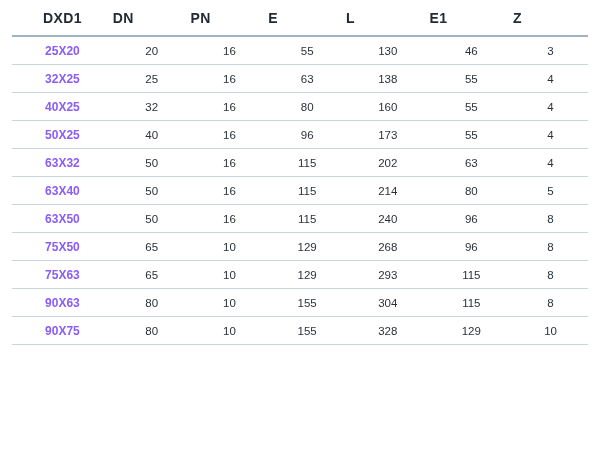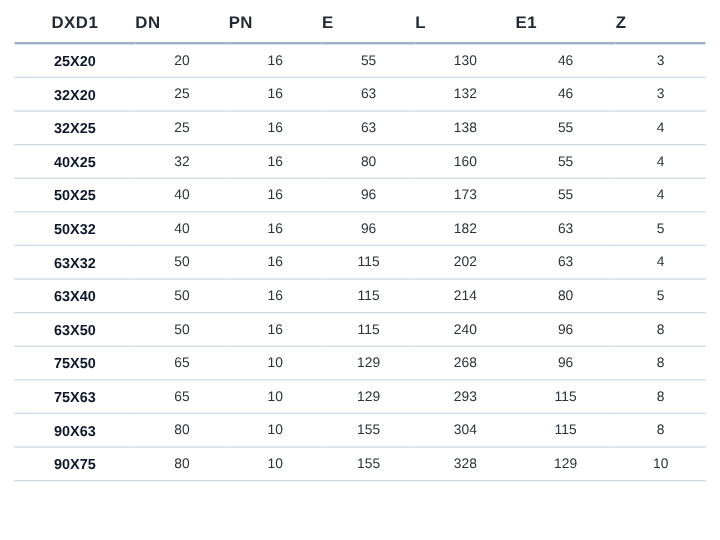--- a/index.html
+++ b/index.html
@@ -53,21 +53,21 @@
     padding: 4px 0 4px 0;
     border-bottom: 1px solid #c9d6e2;
     height: 19px;
     vertical-align: middle;
   }
   table.spec tbody tr:last-child td {
     border-bottom: 1px solid #c9d6e2;
   }
   table.spec tbody td.first {
     font-weight: bold;
-    color: #0f172a;
+    color: #8b5cf6;
     font-size: 12px;
     text-align: center;
   }
   .topline {
     height: 1px;
     background: transparent;
   }
 </style>
 </head>
 <body>
@@ -99,29 +99,20 @@
       <tr>
         <td class="first">25X20</td>
         <td>20</td>
         <td>16</td>
         <td>55</td>
         <td>130</td>
         <td>46</td>
         <td>3</td>
       </tr>
       <tr>
-        <td class="first">32X20</td>
-        <td>25</td>
-        <td>16</td>
-        <td>63</td>
-        <td>132</td>
-        <td>46</td>
-        <td>3</td>
-      </tr>
-      <tr>
         <td class="first">32X25</td>
         <td>25</td>
         <td>16</td>
         <td>63</td>
         <td>138</td>
         <td>55</td>
         <td>4</td>
       </tr>
       <tr>
         <td class="first">40X25</td>
@@ -133,29 +124,20 @@
         <td>4</td>
       </tr>
       <tr>
         <td class="first">50X25</td>
         <td>40</td>
         <td>16</td>
         <td>96</td>
         <td>173</td>
         <td>55</td>
         <td>4</td>
-      </tr>
-      <tr>
-        <td class="first">50X32</td>
-        <td>40</td>
-        <td>16</td>
-        <td>96</td>
-        <td>182</td>
-        <td>63</td>
-        <td>5</td>
       </tr>
       <tr>
         <td class="first">63X32</td>
         <td>50</td>
         <td>16</td>
         <td>115</td>
         <td>202</td>
         <td>63</td>
         <td>4</td>
       </tr>

